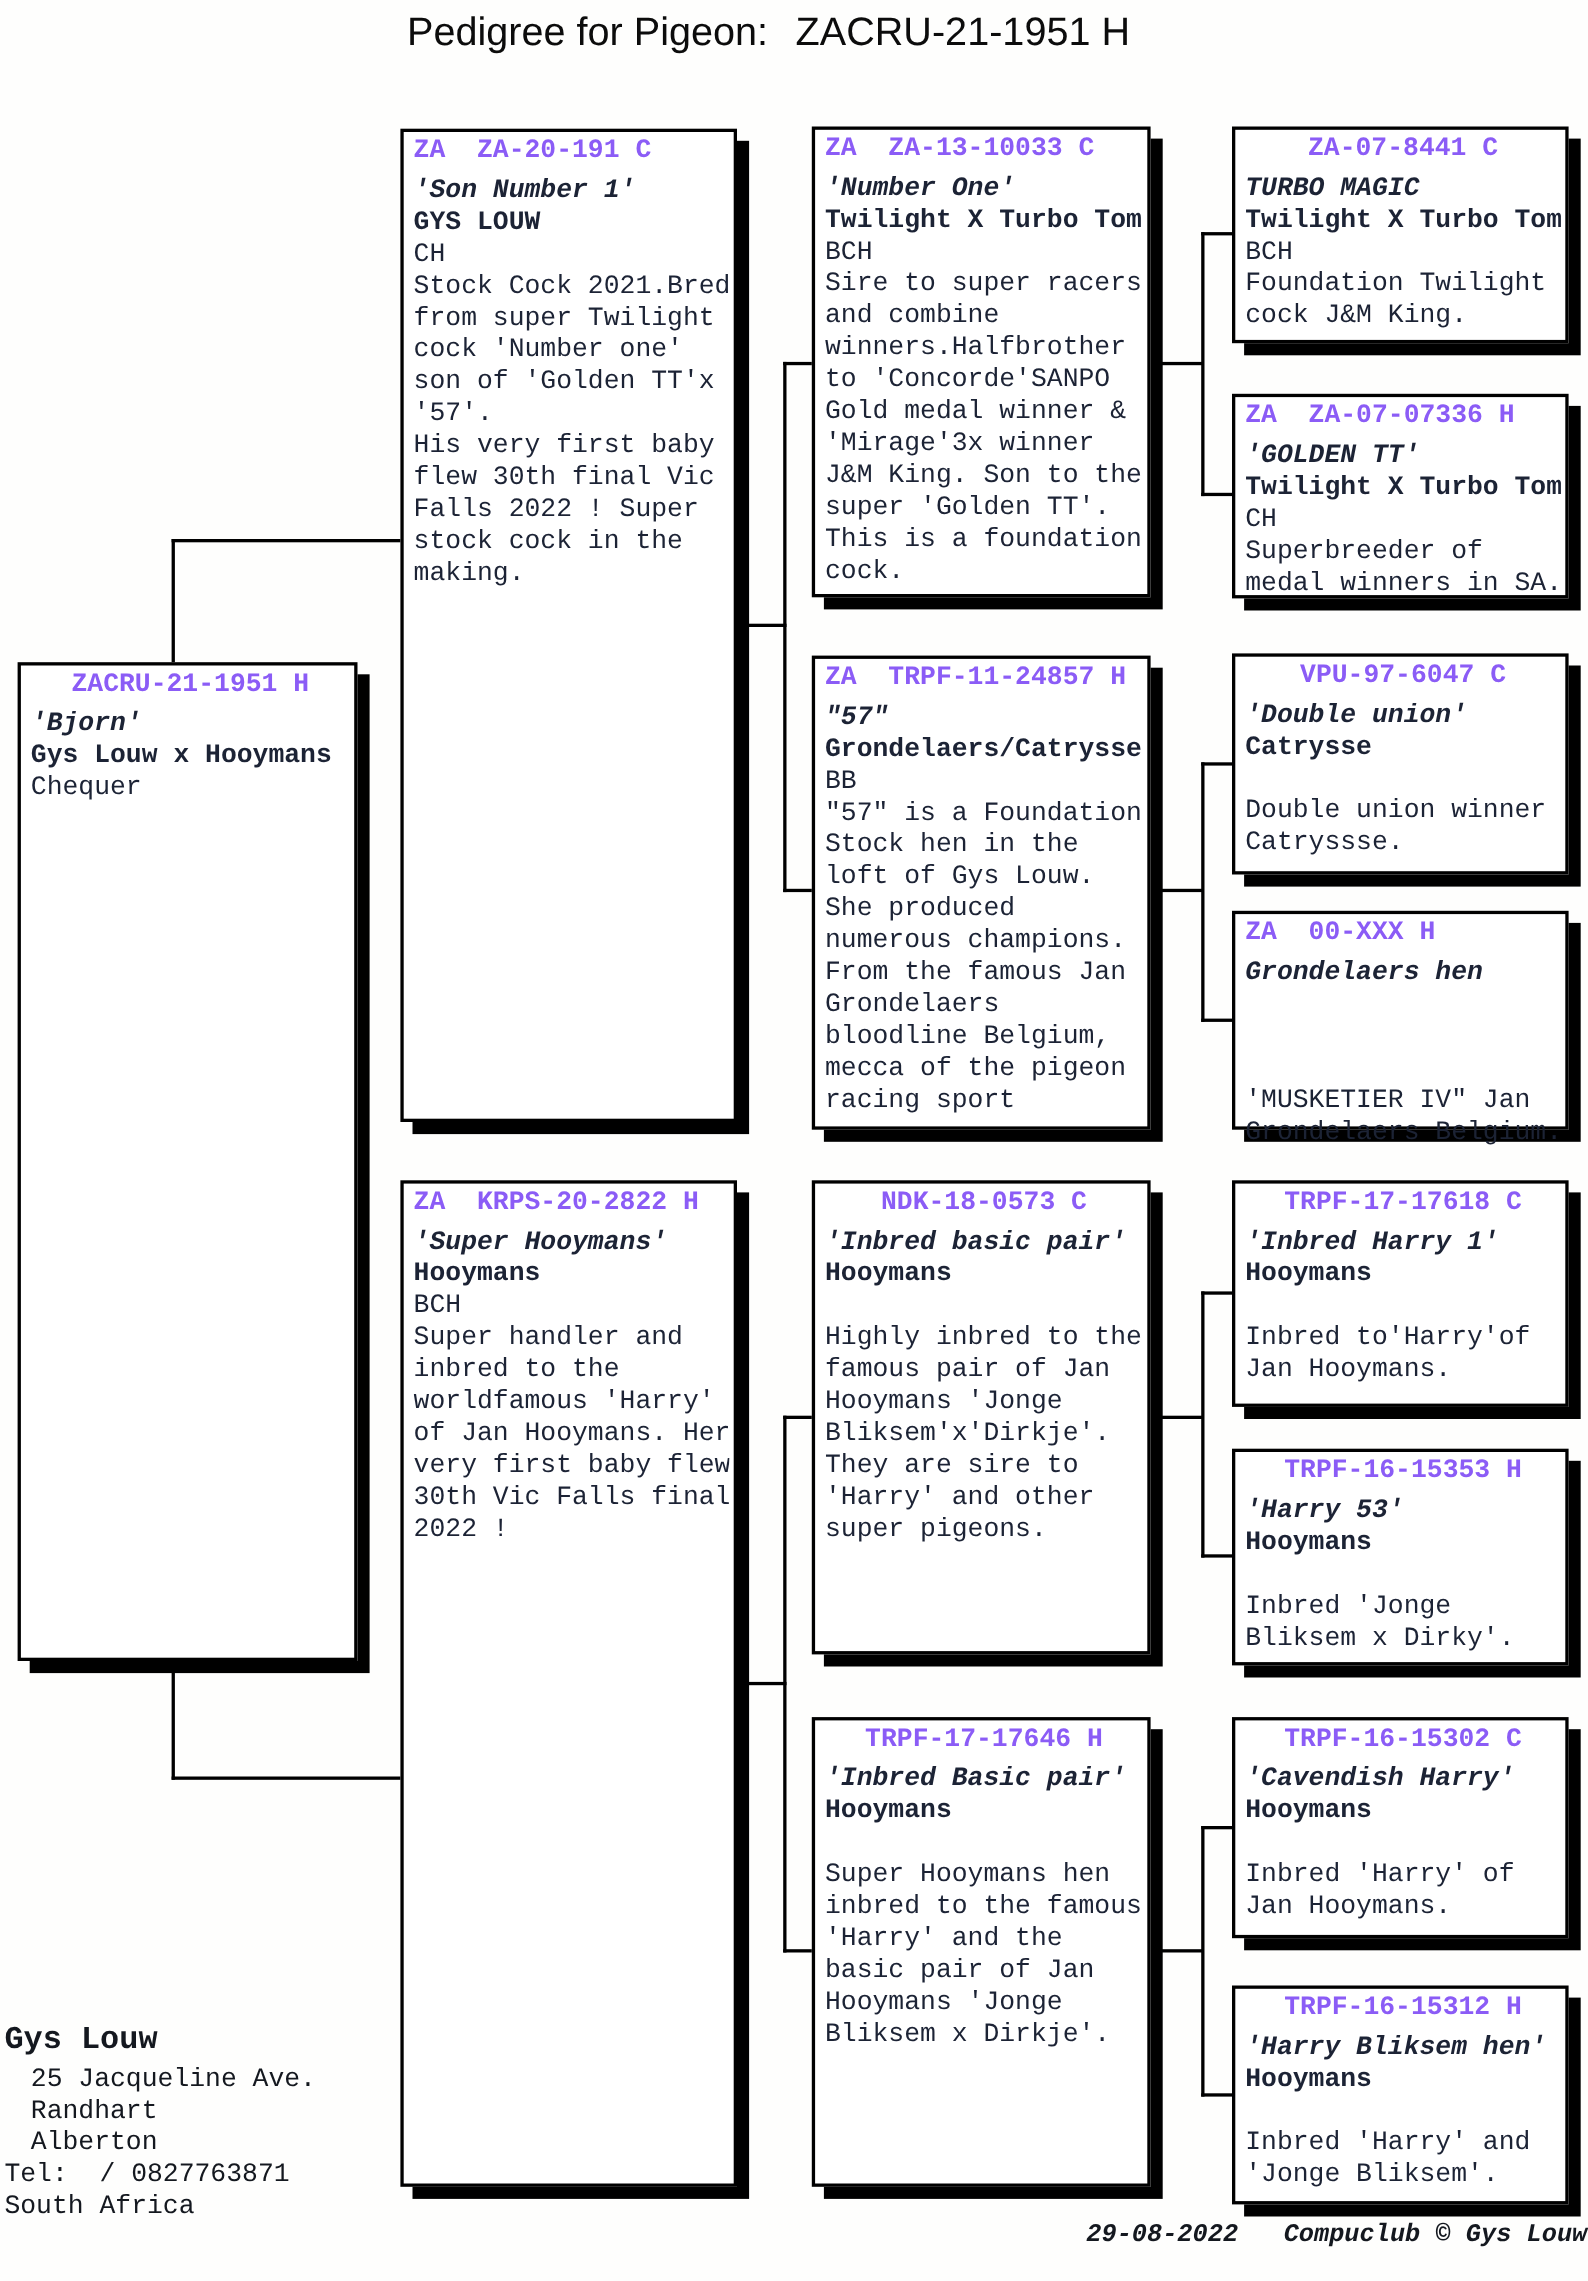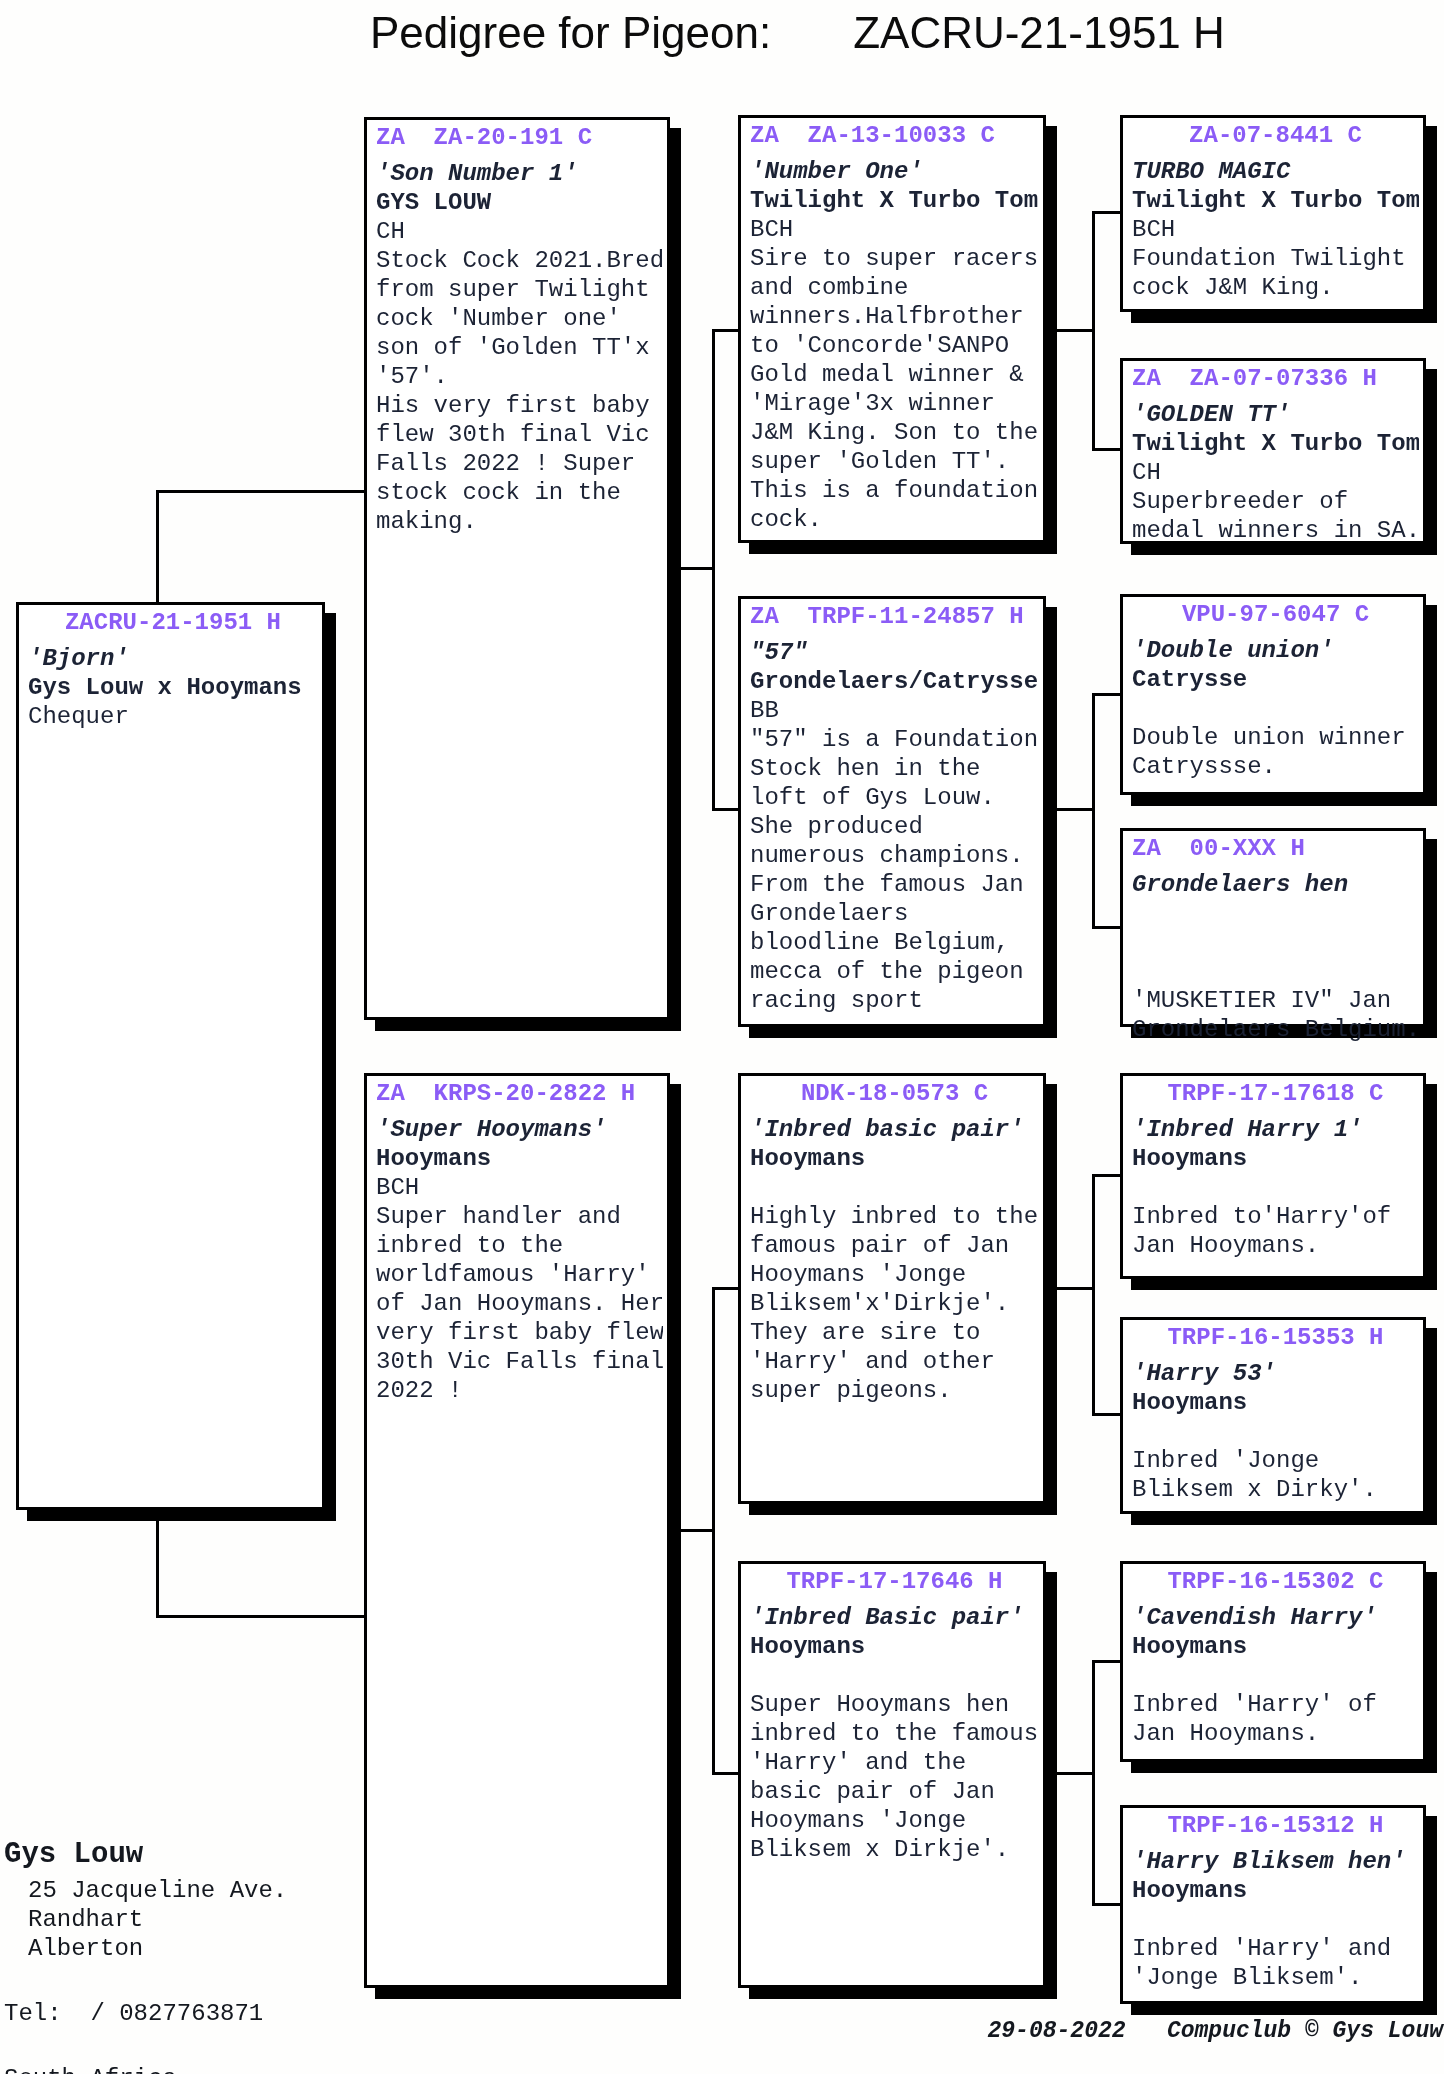--- a/index.html
+++ b/index.html
@@ -2,23 +2,23 @@
 <html><head>
 <meta charset="utf-8">
 <style>
   html,body{margin:0;padding:0;background:#ffffff;}
   #canvas{
     position:relative;width:1444px;height:2074px;background:#fefefdff;
     font-family:"Liberation Mono","DejaVu Sans Mono",monospace;
     color:#1c2335;overflow:hidden;
   }
   #title{
-    position:absolute;left:370px;top:8px;display:flex;gap:82px;
+    position:absolute;left:370px;top:8px;display:flex;gap:25px;
     font-family:"Liberation Sans","DejaVu Sans",sans-serif;
-    font-size:44px;color:#0c0c0c;white-space:pre;
+    font-size:36px;color:#0c0c0c;white-space:pre;
   }
   .pbox{
     position:absolute;background:#ffffff;border:3px solid #000;
     box-shadow:11px 11px 0 0 #000;box-sizing:border-box;
     padding:3px 4px 4px 9px;font-size:24px;
   }
   .hdr{color:#8b5cf6;font-weight:bold;white-space:pre;line-height:29px;margin-bottom:7px;overflow:hidden;}
   .hdr.center{text-align:center;}
   .hdr.left{text-align:left;}
   .nm{font-style:italic;font-weight:bold;min-height:29px;line-height:29px;white-space:pre;overflow:hidden;}
@@ -39,21 +39,21 @@
   #box-sds{left:1120px;top:594px;width:306px;height:201px}
   #box-sdd{left:1120px;top:828px;width:306px;height:199px}
   #box-dss{left:1120px;top:1073px;width:306px;height:206px}
   #box-dsd{left:1120px;top:1317px;width:306px;height:197px}
   #box-dds{left:1120px;top:1561px;width:306px;height:201px}
   #box-ddd{left:1120px;top:1805px;width:306px;height:199px}
   
   #owner{position:absolute;left:4px;top:1838px;font-size:24px;line-height:29px;color:#14181f;}
   #owner .owner-name{font-weight:bold;font-size:29px;line-height:34px;margin-bottom:4px;}
   #owner .ind{padding-left:24px;white-space:pre;}
-  #owner .noind{white-space:pre;margin-top:36px;}
+  #owner .noind{white-space:pre;}
   #stamp{
     position:absolute;right:1px;top:2020px;font-size:23px;line-height:22px;
     font-style:italic;font-weight:bold;color:#14181f;white-space:pre;
   }
 </style>
 </head>
 <body>
 
 <div id="canvas">
 

